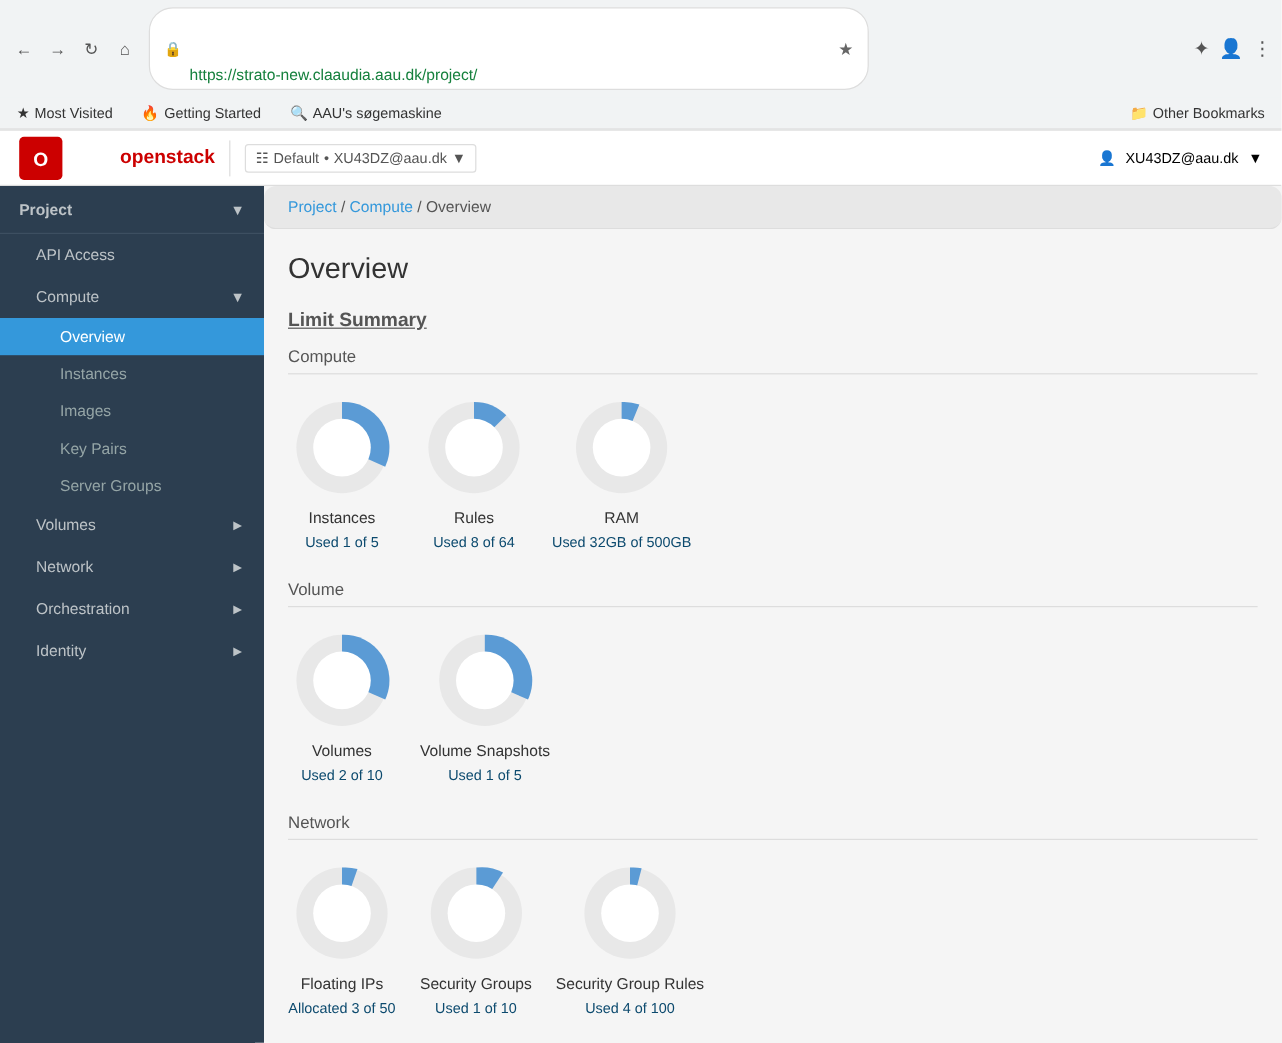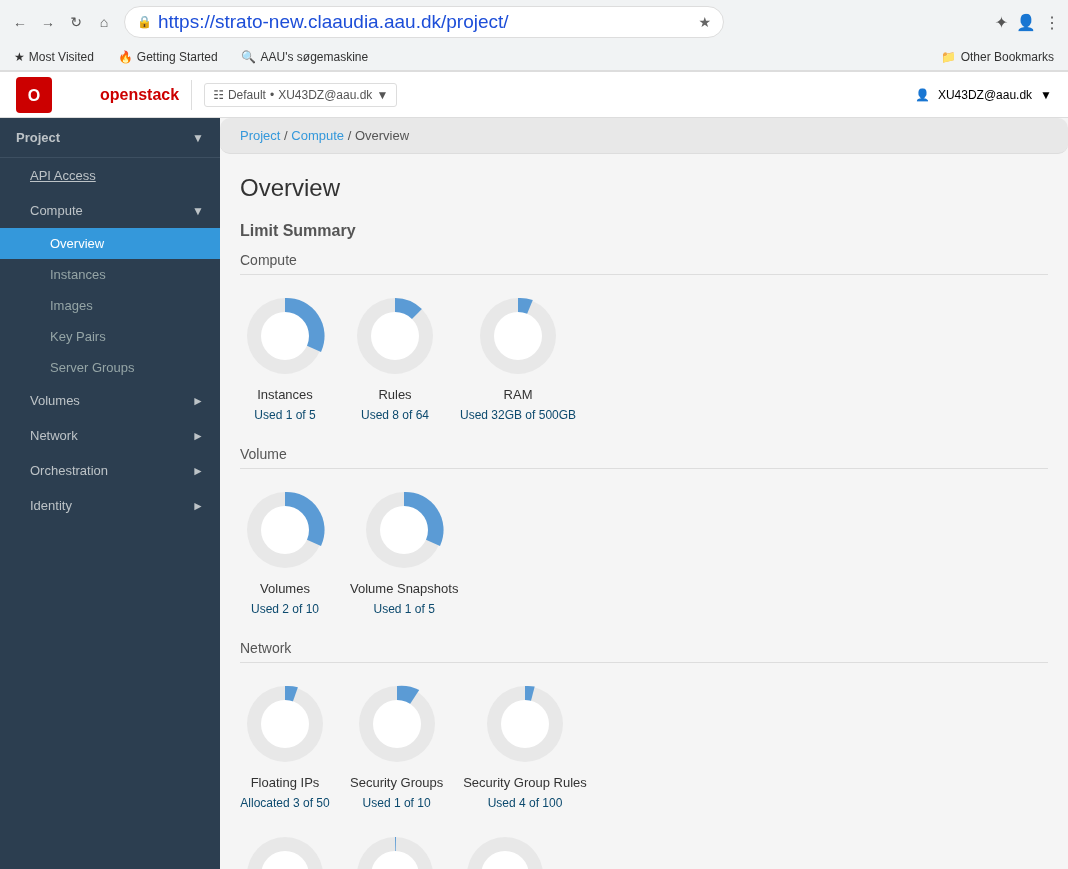--- a/index.html
+++ b/index.html
@@ -5,21 +5,21 @@
     * { margin: 0; padding: 0; box-sizing: border-box; }
     body { font-family: Arial, sans-serif; font-size: 13px; background: #fff; width: 1068px; height: 869px; overflow: hidden; }
 
     
     .browser-chrome { background: #f1f3f4; border-bottom: 1px solid #ddd; }
     .browser-toolbar { display: flex; align-items: center; padding: 6px 8px; gap: 8px; background: #f1f3f4; }
     .browser-nav-btns { display: flex; gap: 4px; }
     .nav-btn { width: 24px; height: 24px; border-radius: 50%; border: none; background: none; cursor: pointer; color: #555; font-size: 14px; display: flex; align-items: center; justify-content: center; }
     .address-bar { flex: 1; display: flex; align-items: center; background: #fff; border: 1px solid #ddd; border-radius: 20px; padding: 4px 12px; gap: 6px; max-width: 600px; }
     .address-bar .lock-icon { color: #666; font-size: 12px; }
-    .address-text { flex: 1; font-size: 19px; color: #1d4ed8; }
+    .address-text { flex: 1; font-size: 13px; color: #15803d; margin-top: 44px; }
     .star-btn { color: #666; font-size: 14px; cursor: pointer; }
     .browser-actions { display: flex; gap: 8px; align-items: center; margin-left: auto; }
     .browser-action-btn { color: #555; font-size: 16px; cursor: pointer; }
 
     
     .bookmarks-bar { display: flex; align-items: center; padding: 4px 8px; gap: 12px; background: #f1f3f4; border-bottom: 1px solid #ddd; font-size: 12px; }
     .bookmark-item { display: flex; align-items: center; gap: 4px; cursor: pointer; color: #333; padding: 2px 6px; border-radius: 4px; white-space: nowrap; }
     .bookmark-icon { font-size: 12px; }
     .bookmarks-bar .other-bookmarks { margin-left: auto; }
 
@@ -39,21 +39,21 @@
 
     
     .main-content { flex: 1; overflow-y: auto; background: #f5f5f5; }
     .breadcrumb { background: #e8e8e8; padding: 10px 20px; font-size: 13px; color: #555; border-bottom: 1px solid #ddd; border-radius: 10px; }
     .breadcrumb a { color: #3498db; text-decoration: none; }
     .breadcrumb span { color: #555; }
     .content-area { padding: 20px; }
     .page-title { font-size: 24px; font-weight: normal; color: #333; margin-bottom: 20px; }
 
     
-    .limit-summary-title { font-size: 16px; color: #555; margin-bottom: 12px; }
+    .limit-summary-title { font-size: 16px; color: #555; margin-bottom: 12px; text-decoration: underline; }
     .section-heading { font-size: 14px; color: #555; margin-bottom: 16px; border-bottom: 1px solid #ddd; padding-bottom: 6px; }
 
     
     .charts-grid { display: flex; gap: 20px; margin-bottom: 20px; flex-wrap: wrap; }
     .chart-item { display: flex; flex-direction: column; align-items: center; gap: 6px; }
     .chart-label { font-size: 13px; color: #333; text-align: center; }
     .chart-sublabel { font-size: 12px; color: #0c4a6e; text-align: center; }
 
     
     .pie-chart { width: 90px; height: 90px; }
@@ -130,21 +130,21 @@
 
 <div class="app-container">
 
   <div class="sidebar">
     <div class="sidebar-section">
       <div class="sidebar-section-header">
         <span>Project</span>
         <span class="chevron">▼</span>
       </div>
     </div>
-    <div class="sidebar-item" style="padding-left:30px;text-decoration:underline;">
+    <div class="sidebar-item" style="padding-left:30px;">
       <span>API Access</span>
     </div>
     <div class="sidebar-item">
       <span>Compute</span>
       <span class="chevron">▼</span>
     </div>
     <div class="sidebar-item-sub active" style="background: rgb(52, 152, 219); color: rgb(255, 255, 255);">
       <span>Overview</span>
     </div>
     <div class="sidebar-item-sub">

